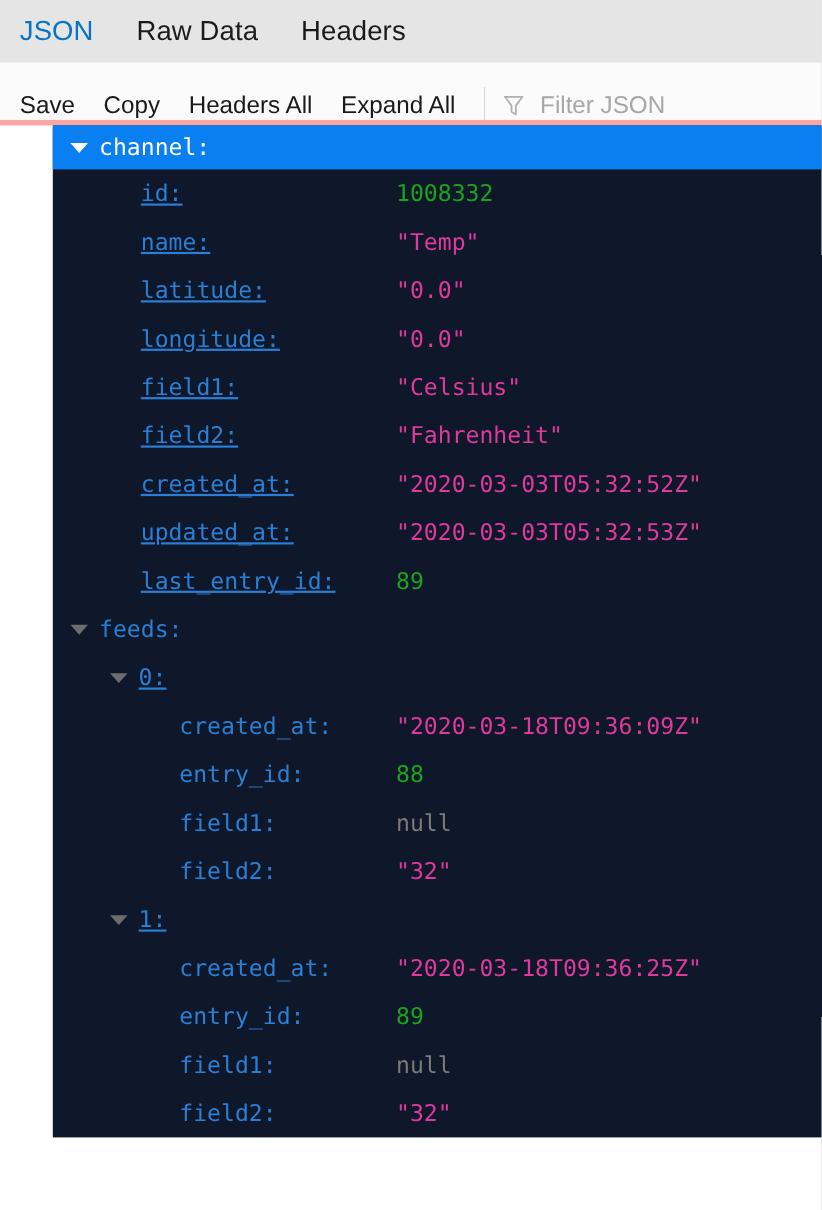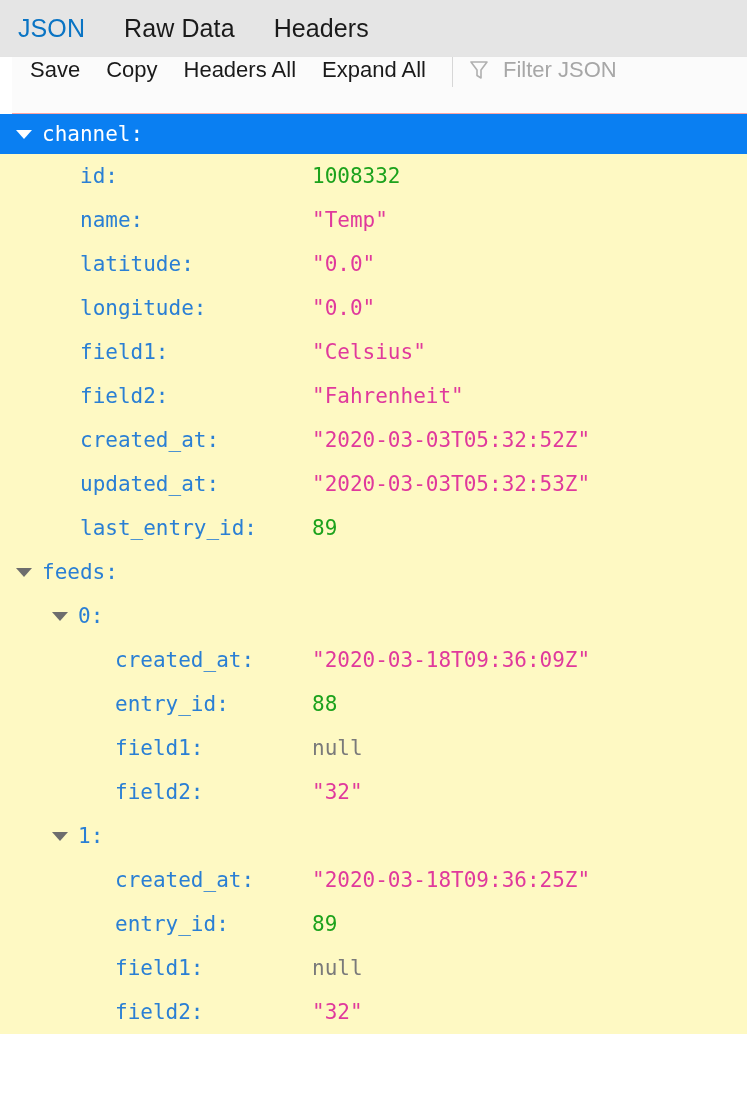--- a/index.html
+++ b/index.html
@@ -44,26 +44,25 @@
     cursor: default;
     white-space: nowrap;
   }
   .tab.active { color: #0a74c4; }
 
   
   #toolbar {
     position: relative;
     height: 57px;
     background: #fbfbfb;
-    border-bottom: 1px solid #fca5a5;
-    display: flex;
-    align-items: flex-start;
+    border-bottom: 5px solid #fca5a5;
+    display: flex;
+    align-items: flex-end;
     padding-left: 18px;
     box-sizing: border-box;
-    margin-left: 12px;
   }
   .tbtn {
     font-size: 22px;
     color: #1a1a1a;
     margin-right: 26px;
     white-space: nowrap;
     cursor: default;
   }
   #tb-sep {
     width: 1px;
@@ -86,24 +85,25 @@
     font-size: 22px;
     color: #9b9b9b;
     width: 240px;
     padding: 0;
   }
   #filter-input::placeholder { color: #a7a7a7; opacity: 1; }
 
   
   #json-panel {
     position: relative;
-    background: #fef9c3;
+    background: #0f172a;
     font-family: "DejaVu Sans Mono", monospace;
     font-size: 21px;
     padding-top: 0px;
+    margin-left: 48px;
   }
   .row {
     position: relative;
     height: 44px;
     line-height: 44px;
     display: flex;
     align-items: center;
     white-space: nowrap;
   }
   .row.header-row {
@@ -133,21 +133,21 @@
     left: 312px;
   }
   .jval.str  { color: #e0399c; }
   .jval.num  { color: #1ca21c; }
   .jval.null { color: #7a7a7a; }
 
   
   .lvl0 .twisty { left: 16px; }
   .lvl0 .jkey   { left: 42px; }
 
-  .lvl1 .jkey   { left: 80px; }
+  .lvl1 .jkey   { left: 80px; text-decoration: underline; }
   .lvl1 .twisty { left: 52px; }
   .lvl1.obj .jkey { left: 78px; }
 
   .lvl2 .jkey   { left: 115px; }
 </style>
 </head>
 <body>
 
 <div id="tab-accent"></div>
 

